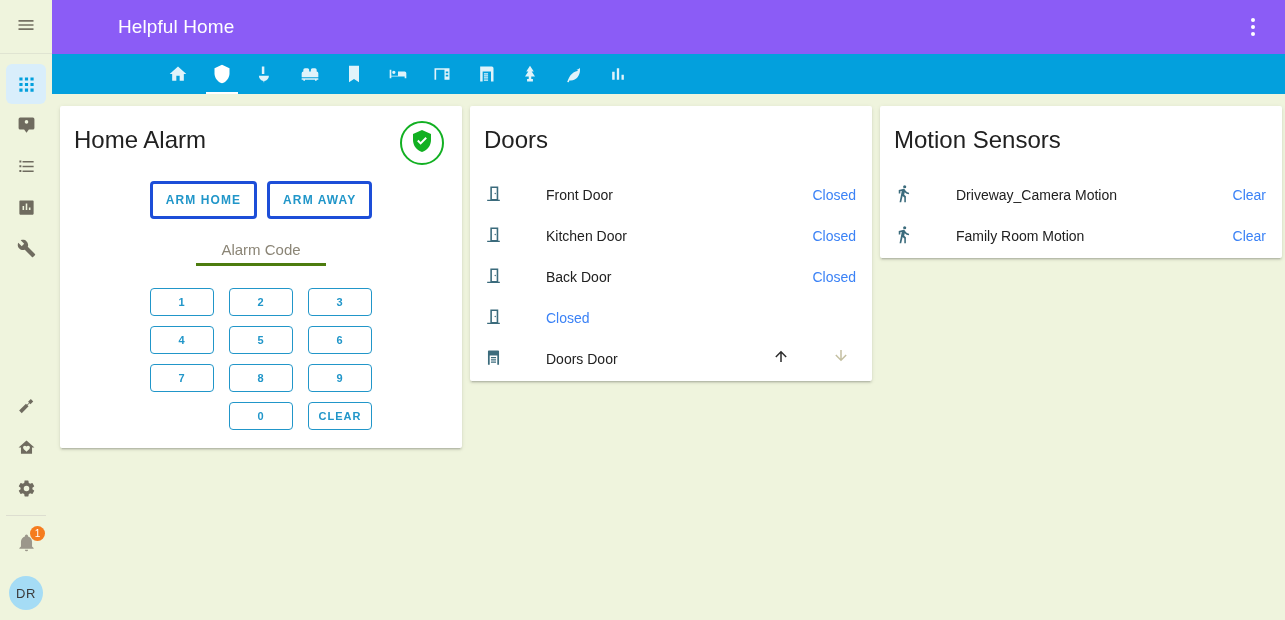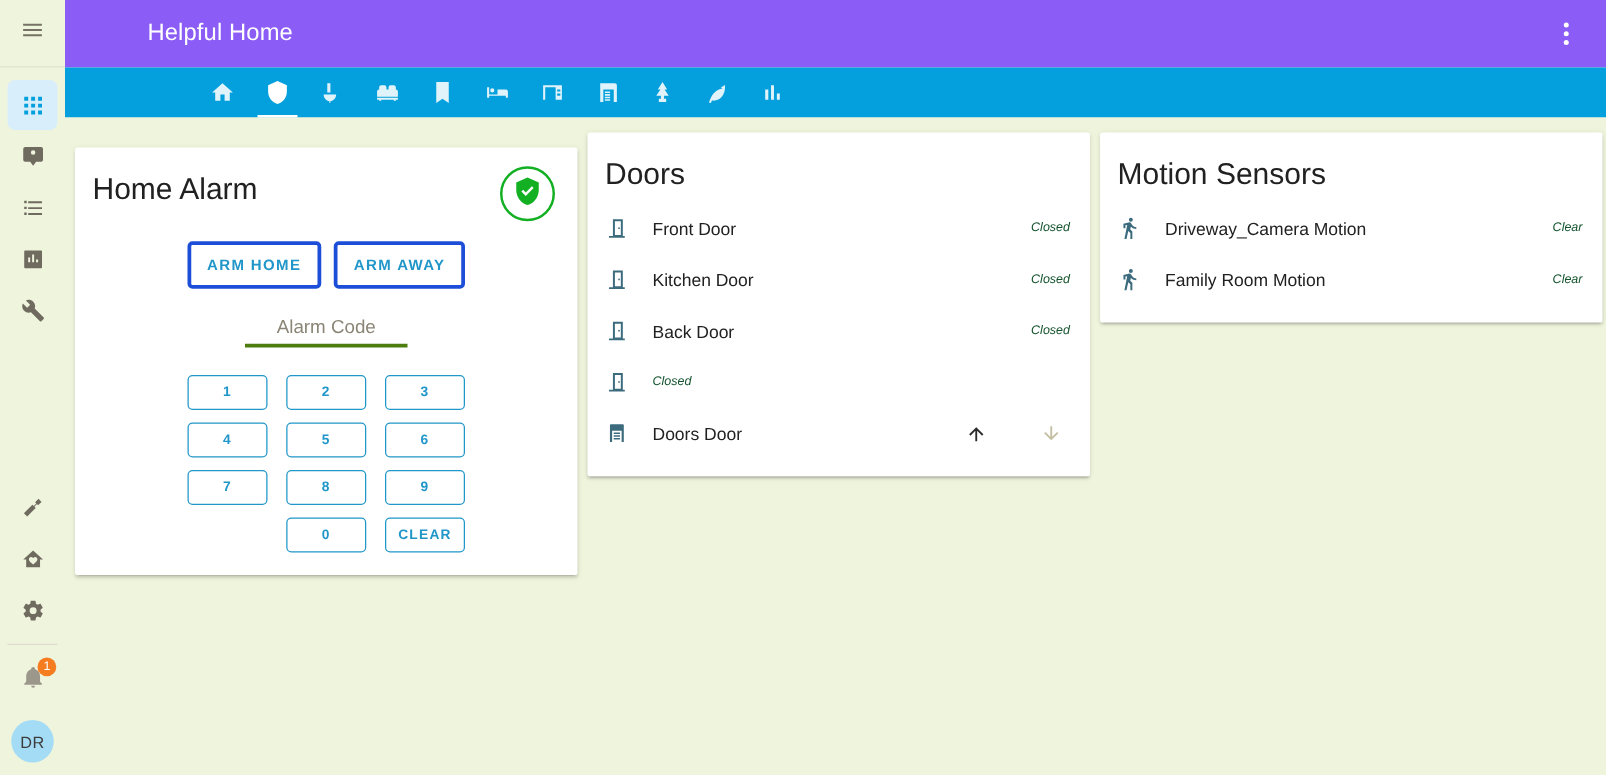--- a/index.html
+++ b/index.html
@@ -93,21 +93,21 @@
     border-radius: 2px;
     box-shadow: 0 2px 2px 0 rgba(0,0,0,.10), 0 1px 5px 0 rgba(0,0,0,.08), 0 3px 1px -2px rgba(0,0,0,.10);
     flex: 0 0 402px;
   }
   .card-title {
     font-size: 24px; font-weight: 400; color: #212121;
     padding: 20px 16px 8px 14px; line-height: 28px;
   }
 
   
-  .alarm-card { position: relative; padding-bottom: 18px; margin-top: 12px; }
+  .alarm-card { position: relative; padding-bottom: 18px; }
   .alarm-head { display: flex; align-items: flex-start; justify-content: space-between; padding-right: 18px; }
   .alarm-status {
     width: 44px; height: 44px; border-radius: 50%;
     border: 2px solid #12b022;
     display: flex; align-items: center; justify-content: center;
     margin-top: 15px; cursor: pointer;
   }
   .arm-row { display: flex; justify-content: center; gap: 10px; margin-top: 16px; }
   .btn-outline {
     border: 3px solid #1d4ed8; color: #2196c9;
@@ -133,26 +133,27 @@
     background: #fff; color: #2196c9;
     font-size: 11px; letter-spacing: 1px; font-weight: 700;
     cursor: pointer; display: flex; align-items: center; justify-content: center;
     font-family: "Liberation Sans", sans-serif;
   }
   .key.empty { border: none; background: transparent; cursor: default; }
 
   
   .rows { padding: 0 16px 14px 14px; }
   .row {
-    display: flex; align-items: center;
+    display: flex; align-items: flex-end;
     height: 41px;
+    gap: 24px;
   }
   .row-icon { width: 38px; display: flex; align-items: center; justify-content: flex-start; }
   .row-name { flex: 1 1 auto; font-size: 14px; color: #212121; }
-  .row-state { font-size: 10px; color: #14532d; text-align: right; font-style: italic; }
+  .row-state { font-size: 14px; color: #3b82f6; text-align: right; }
   .row-actions { display: flex; align-items: center; gap: 38px; padding-right: 4px; }
   .arrow-btn { width: 22px; height: 22px; display: flex; align-items: center; justify-content: center; cursor: pointer; }
 </style>
 </head>
 <body>
 
 <div id="app">
 
   <div class="sidebar">
     <div class="sb-menu">

